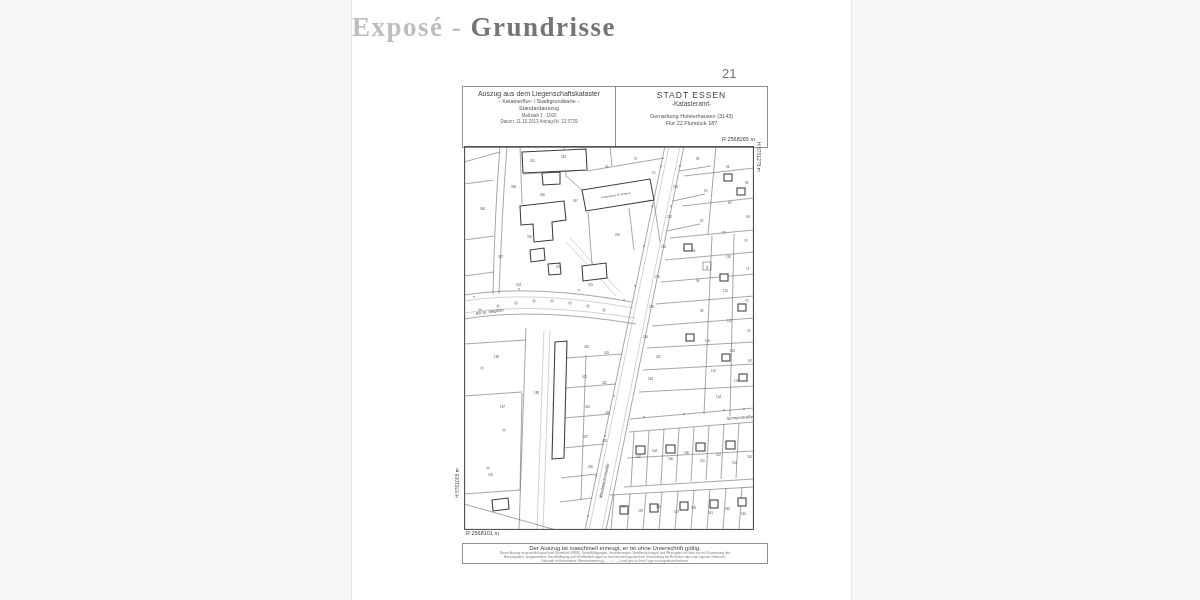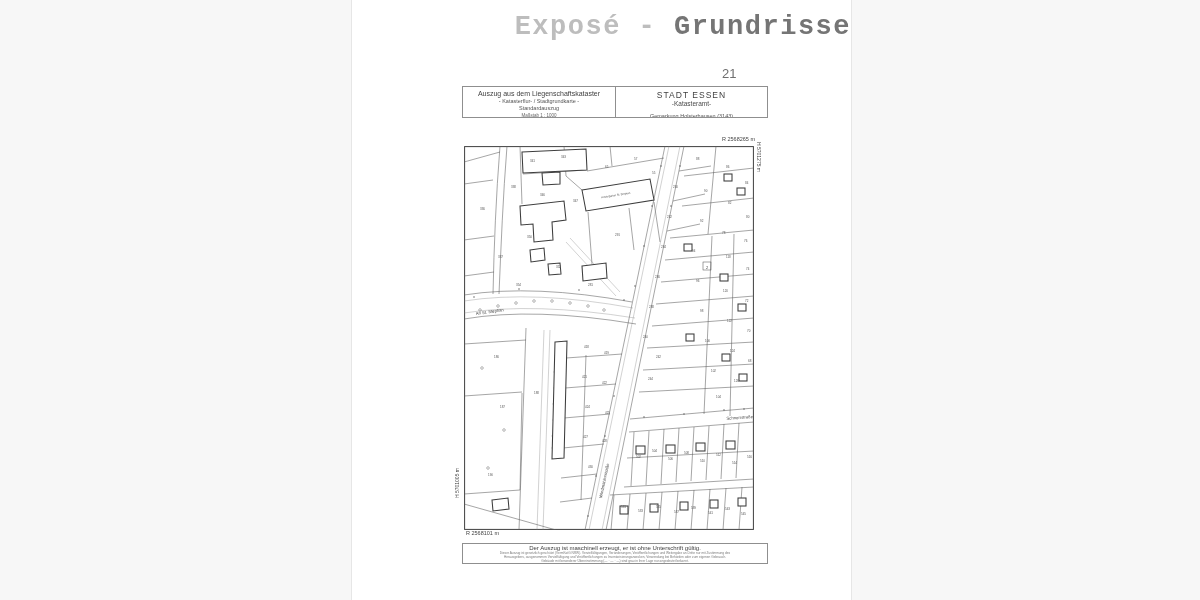--- a/index.html
+++ b/index.html
@@ -1,27 +1,27 @@
 <!DOCTYPE html>
 <html><head>
 <meta charset="utf-8">
 <style>
   html,body{margin:0;padding:0;}
   body{width:1200px;height:600px;position:relative;overflow:hidden;
        background:#f7f7f7;font-family:"Liberation Sans",sans-serif;}
   .page{position:absolute;left:351px;top:0;width:499px;height:600px;background:#ffffff;
         border-left:1px solid #e6e6e6;border-right:1px solid #e6e6e6;}
-  .title{position:absolute;top:12px;left:0;width:100%;text-align:right;
-         font-family:Liberation Mono, monospace;font-weight:bold;font-size:27px;letter-spacing:1.5px;}
+  .title{position:absolute;top:12px;left:0;width:100%;text-align:left;
+         font-family:Liberation Serif, serif;font-weight:bold;font-size:27px;letter-spacing:1.5px;}
   .t-light{color:#bdbdbd;}
   .t-dark{color:#757575;}
   .pagenum{position:absolute;left:370px;top:66px;font-size:13px;color:#6f6f6f;}
   .doc{position:absolute;left:110px;top:86px;width:306px;height:478px;color:#4a4a4a;}
   .doc-header{position:absolute;left:0;top:0;width:306px;height:49px;display:flex;}
-  .hbox{box-sizing:border-box;border:1px solid #8f8f8f;height:32px;text-align:center;
+  .hbox{box-sizing:border-box;border:1px solid #8f8f8f;height:62px;text-align:center;
         padding-top:3px;overflow:hidden;}
   .hbox.left{width:153px;border-right:none;}
   .hbox.right{width:153px;}
   .hl1{font-size:7px;line-height:8px;color:#3f3f3f;}
   .hl2{font-size:5.5px;line-height:6.5px;color:#555;}
   .hl3{font-size:5.5px;line-height:6.5px;color:#555;}
   .hl4{font-size:4.5px;line-height:6px;color:#666;margin-top:2px;}
   .hl5{font-size:4.5px;line-height:6px;color:#666;white-space:nowrap;}
   .hr1{font-size:8.5px;line-height:10px;letter-spacing:1px;color:#3f3f3f;}
   .hr2{font-size:6.5px;line-height:8px;color:#4a4a4a;}

